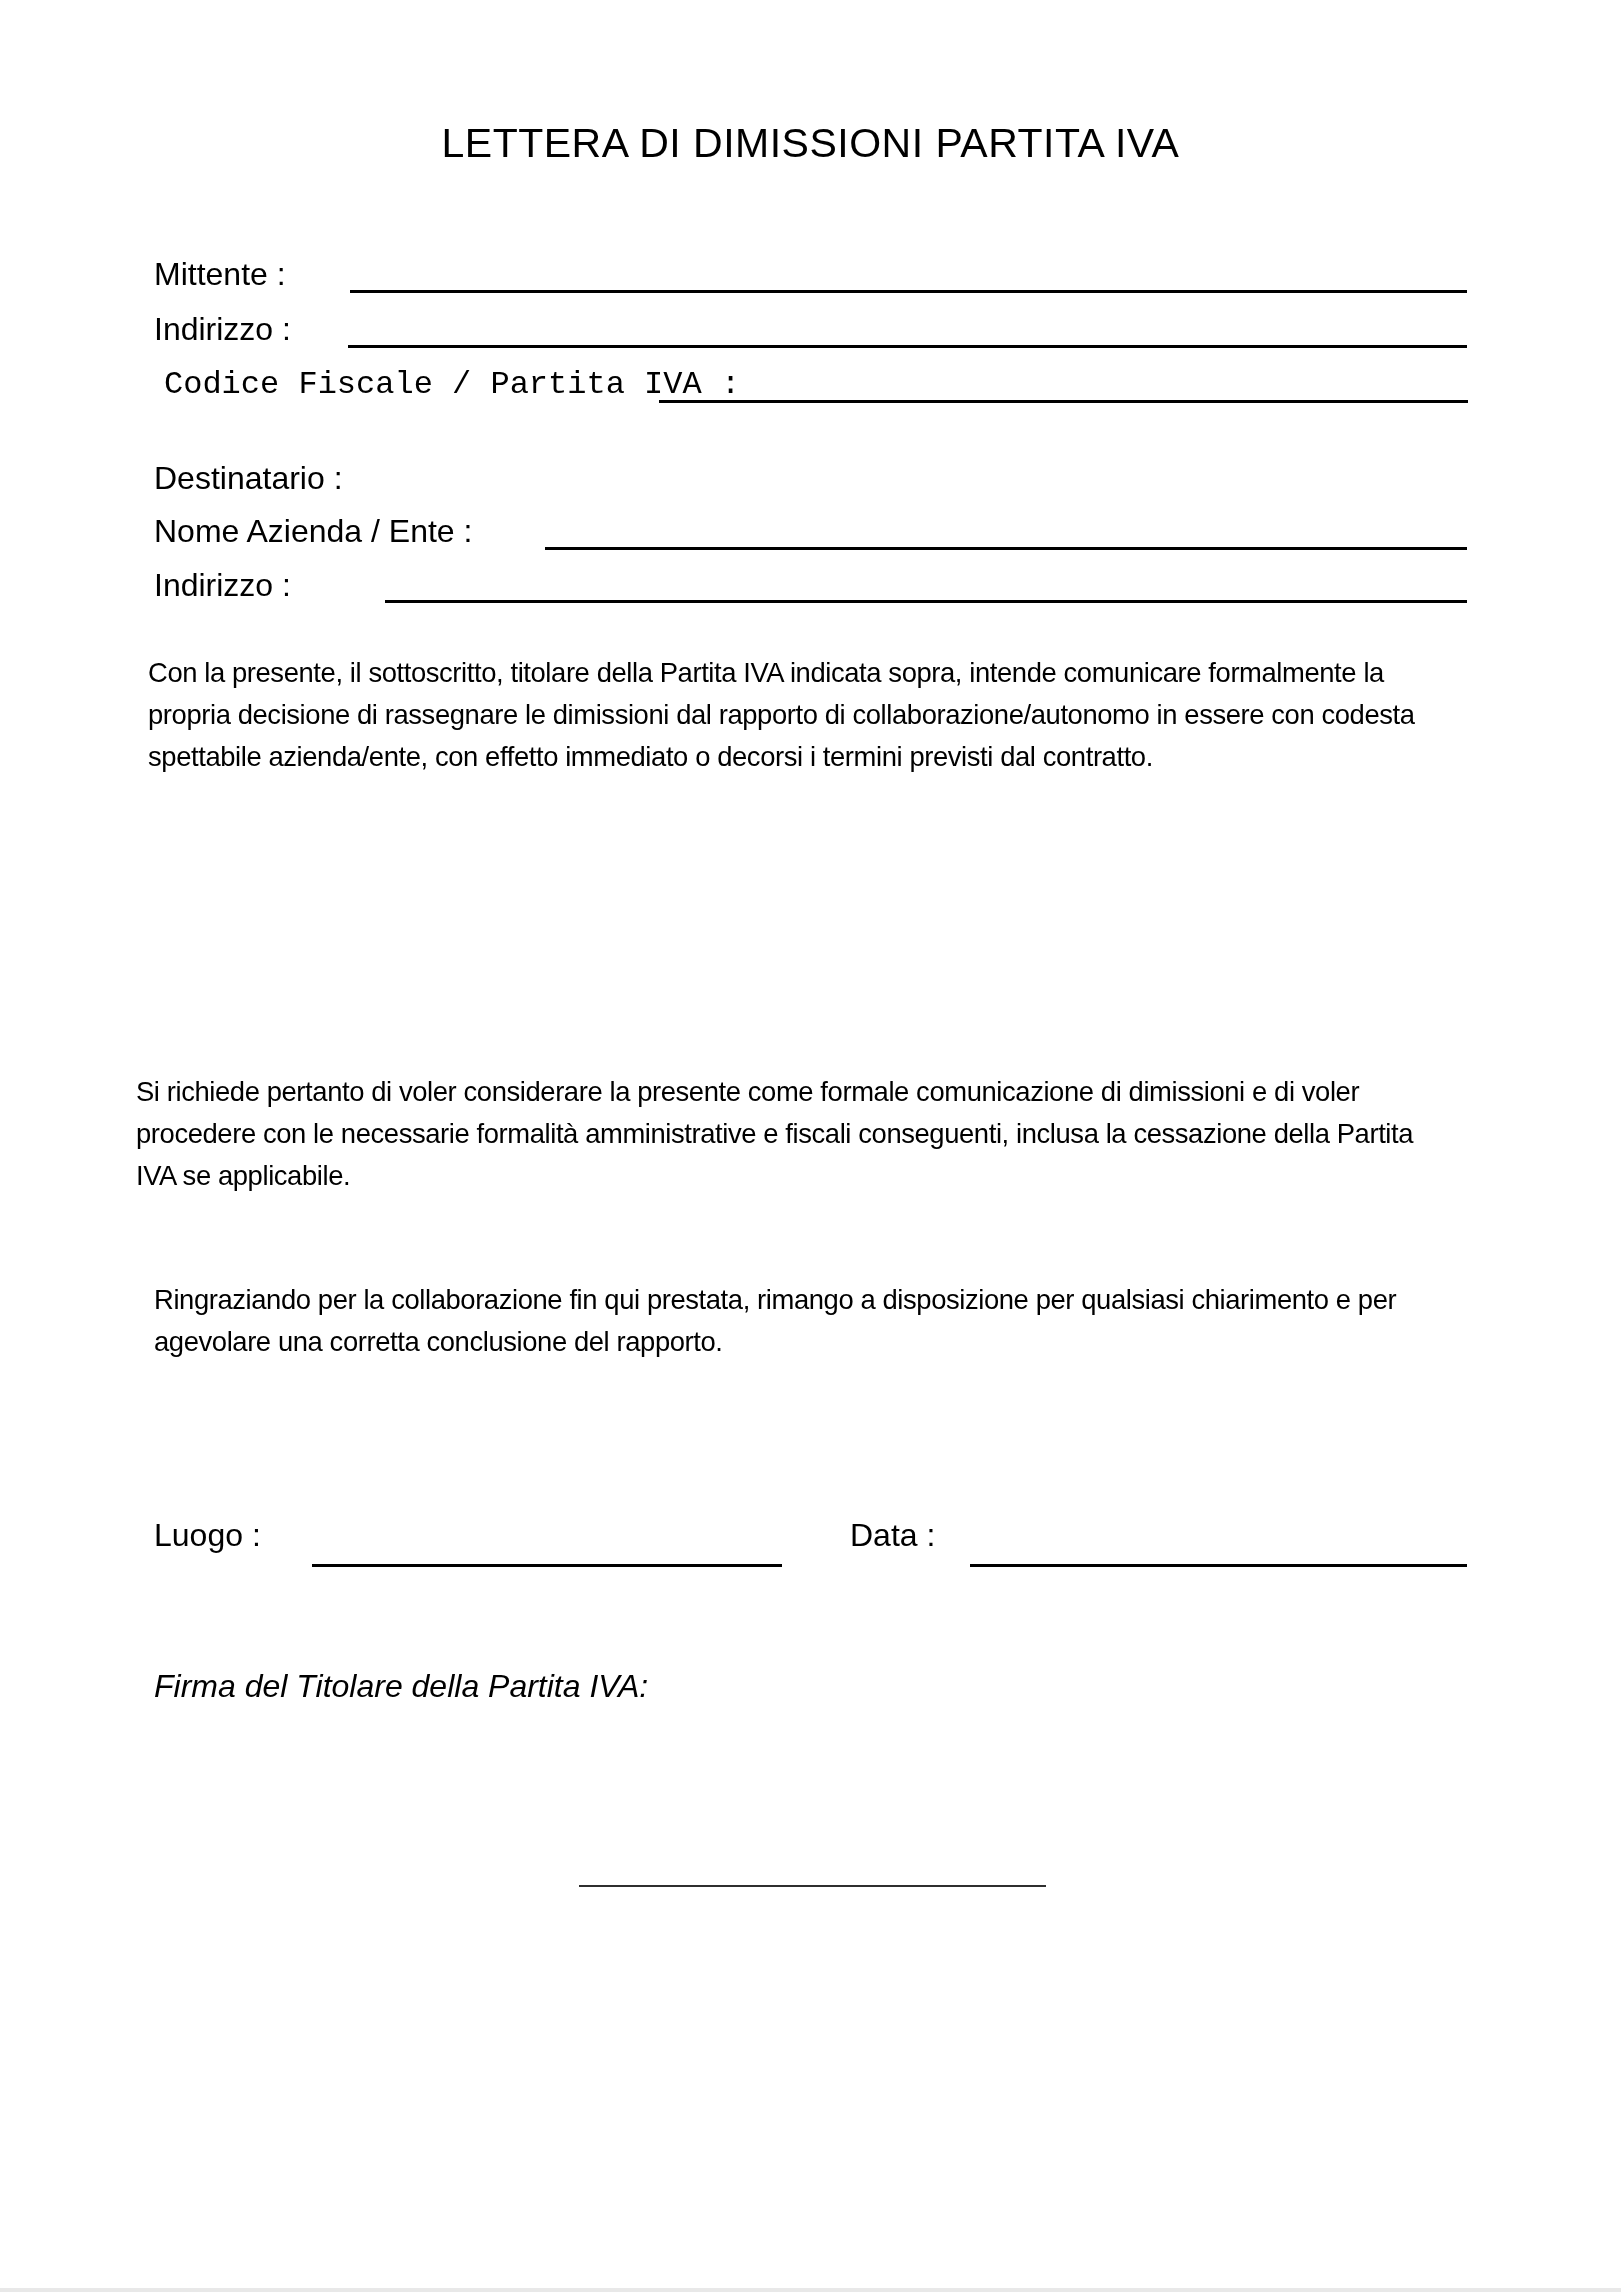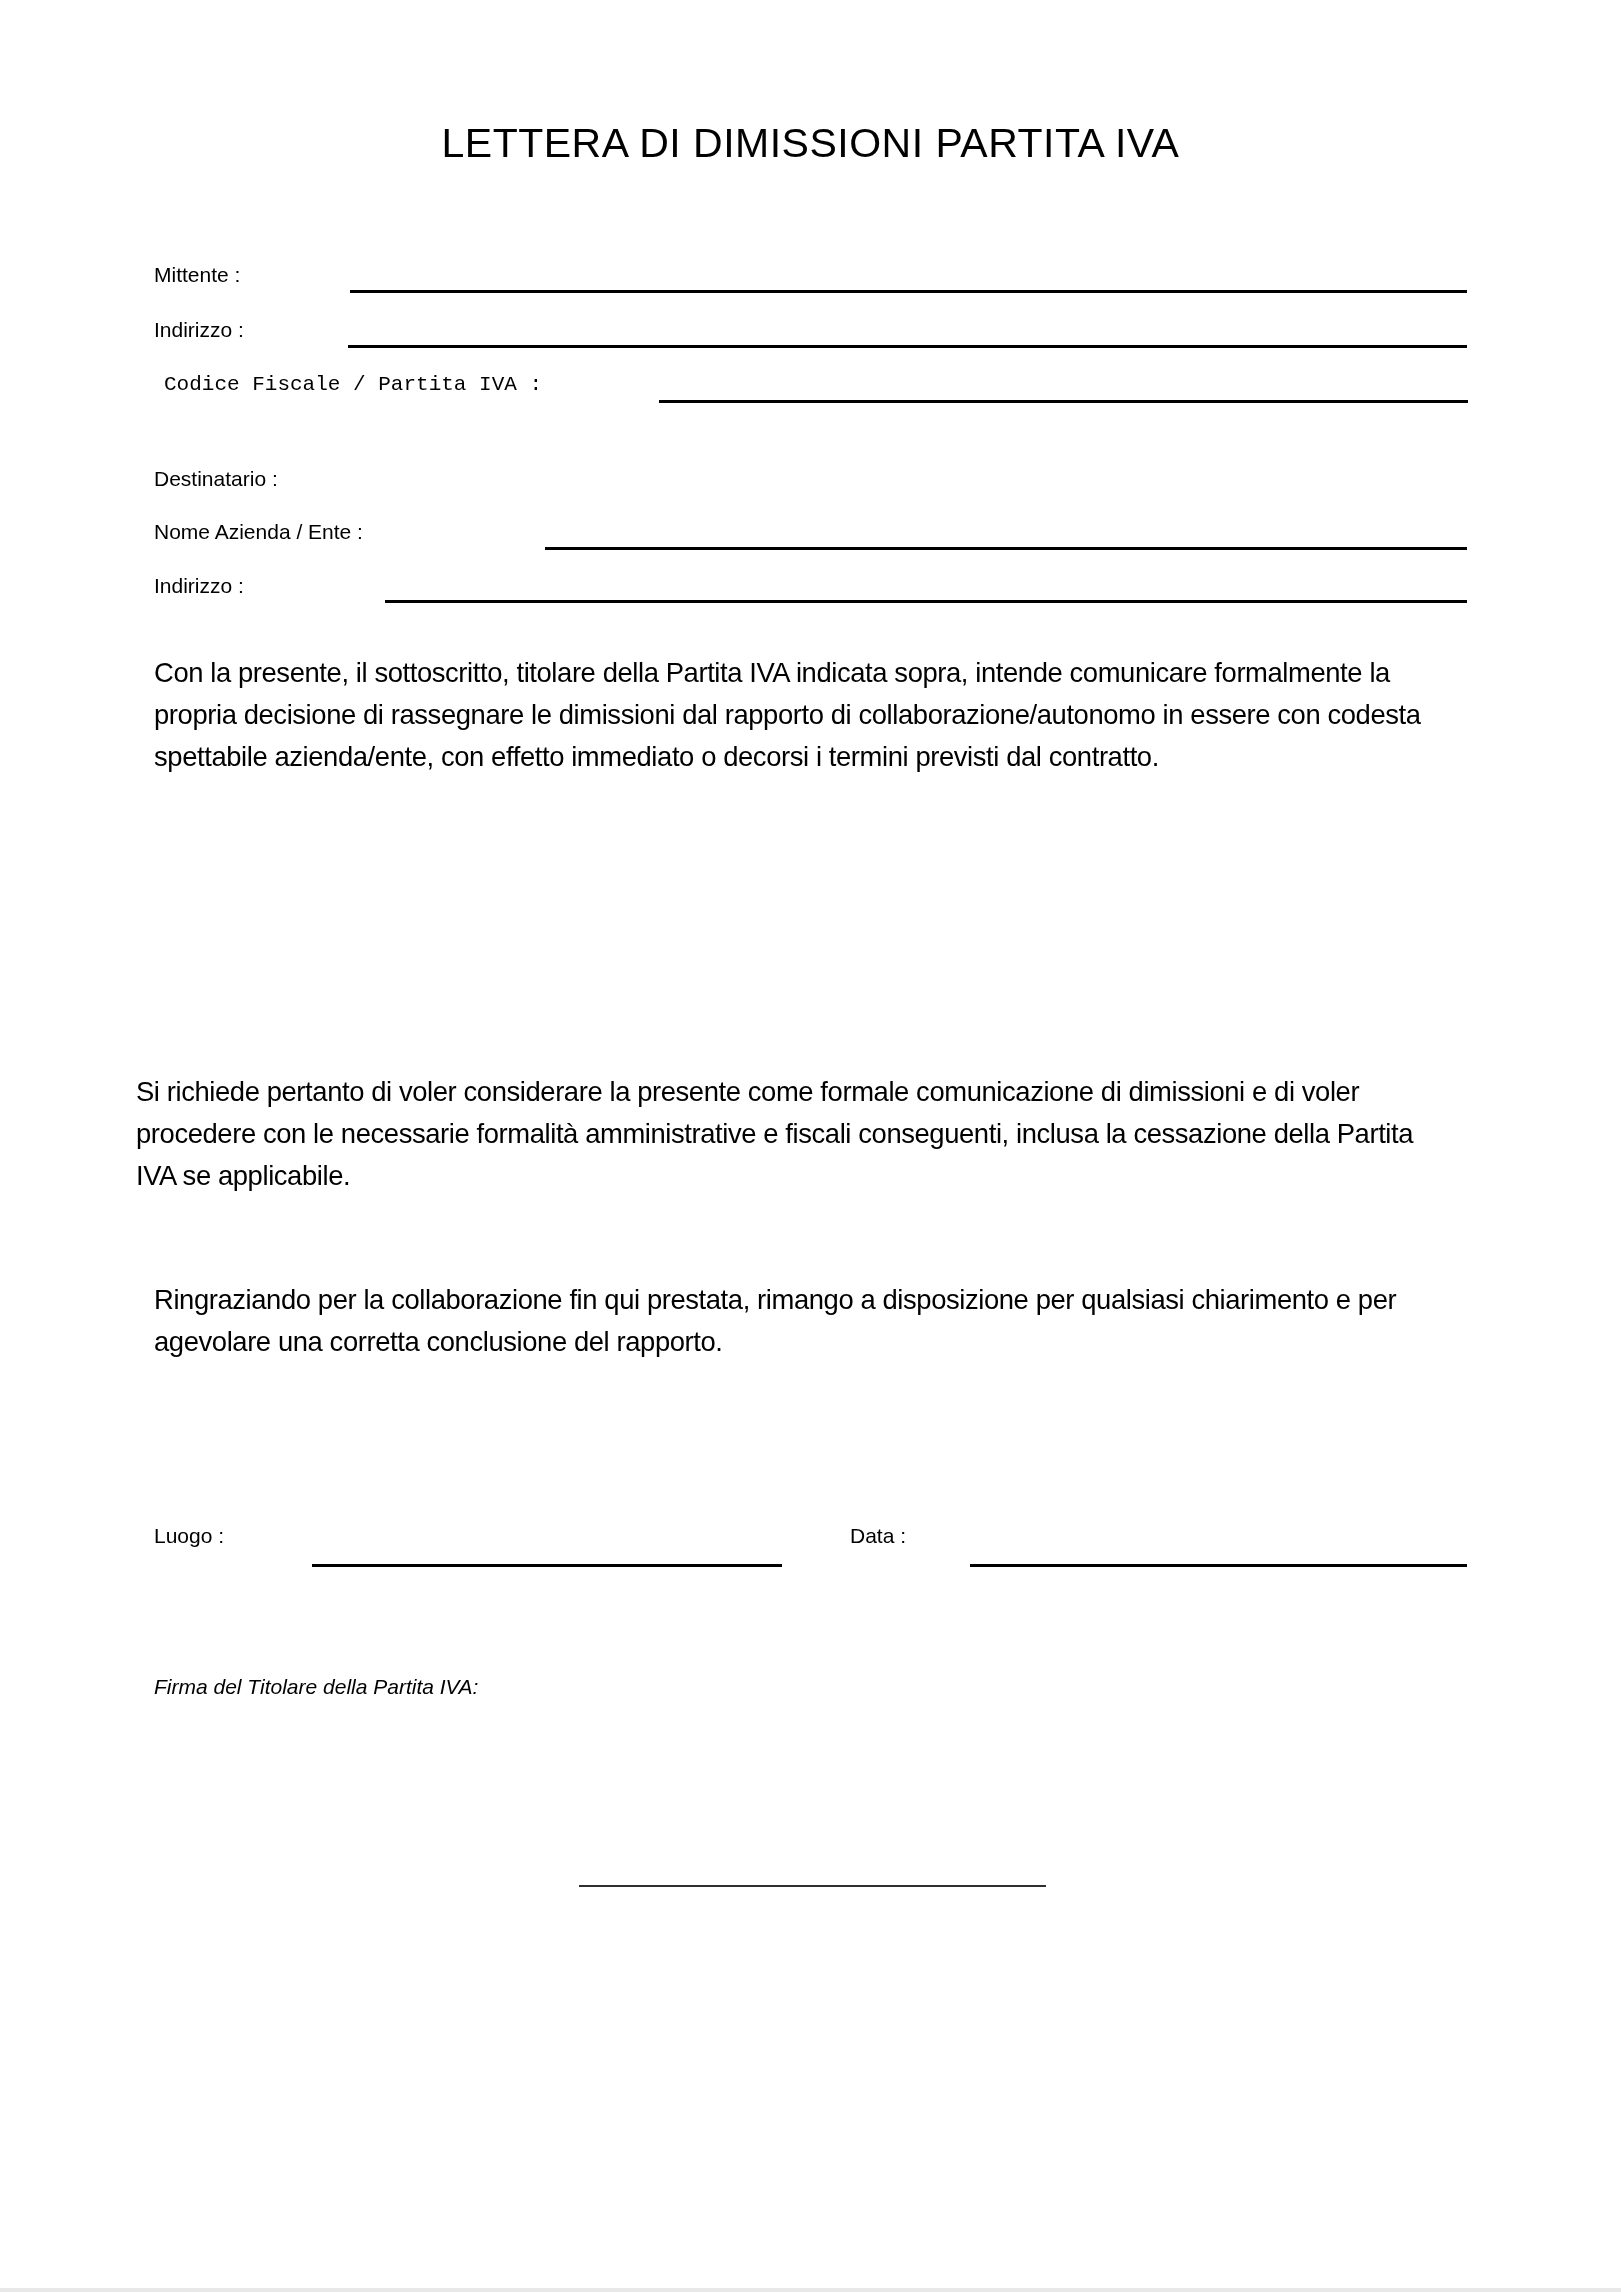--- a/index.html
+++ b/index.html
@@ -20,21 +20,21 @@
   .doc-title {
     left: 0;
     top: 120px;
     width: 1621px;
     text-align: center;
     font-size: 41px;
     letter-spacing: 0.5px;
     white-space: nowrap;
   }
   .field-label {
-    font-size: 21px;
+    font-size: 32px;
     line-height: 35px;
     white-space: nowrap;
   }
   .field-line {
     height: 0;
     border-bottom: 3.9px solid #000000;
   }
   .para {
     font-size: 27.4px;
     line-height: 42px;
@@ -64,21 +64,21 @@
   <div class="abs field-line" style="left:659px; top:400px; width:809px;"></div>
 
   <div class="abs field-label" style="left:154px; top:461px;">Destinatario :</div>
 
   <div class="abs field-label" style="left:154px; top:514px;">Nome Azienda / Ente :</div>
   <div class="abs field-line" style="left:545px; top:547px; width:922px;"></div>
 
   <div class="abs field-label" style="left:154px; top:568px;">Indirizzo :</div>
   <div class="abs field-line" style="left:385px; top:600px; width:1082px;"></div>
 
-  <div class="abs para" style="left:154px; top:652px;">Con la presente, il sottoscritto, titolare della Partita IVA indicata sopra, intende comunicare formalmente la propria decisione di rassegnare le dimissioni dal rapporto di collaborazione/autonomo in essere con codesta spettabile azienda/ente, con effetto immediato o decorsi i termini previsti dal contratto.</div>
+  <div class="abs para" style="left:148px; top:652px;">Con la presente, il sottoscritto, titolare della Partita IVA indicata sopra, intende comunicare formalmente la propria decisione di rassegnare le dimissioni dal rapporto di collaborazione/autonomo in essere con codesta spettabile azienda/ente, con effetto immediato o decorsi i termini previsti dal contratto.</div>
 
 
   <div class="abs para" style="left:136px; top:1071px;">Si richiede pertanto di voler considerare la presente come formale comunicazione di dimissioni e di voler procedere con le necessarie formalità amministrative e fiscali conseguenti, inclusa la cessazione della Partita IVA se applicabile.</div>
 
   <div class="abs para" style="left:154px; top:1279px;">Ringraziando per la collaborazione fin qui prestata, rimango a disposizione per qualsiasi chiarimento e per agevolare una corretta conclusione del rapporto.</div>
 
   <div class="abs field-label" style="left:154px; top:1518px;">Luogo :</div>
   <div class="abs field-line" style="left:312px; top:1564px; width:470px;"></div>
 
   <div class="abs field-label" style="left:850px; top:1518px;">Data :</div>

